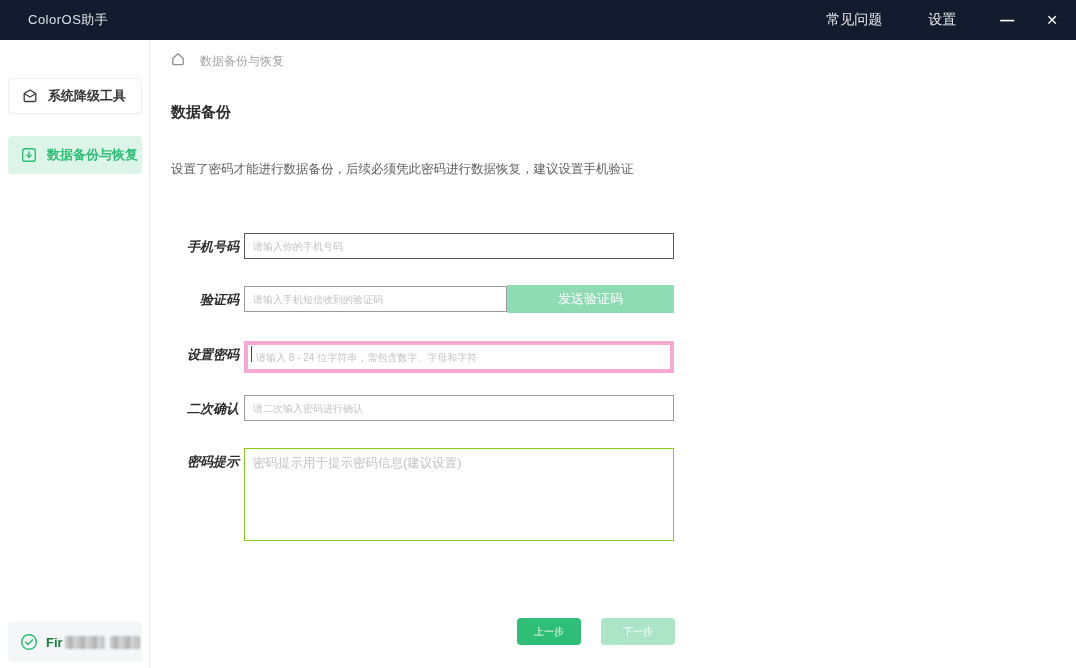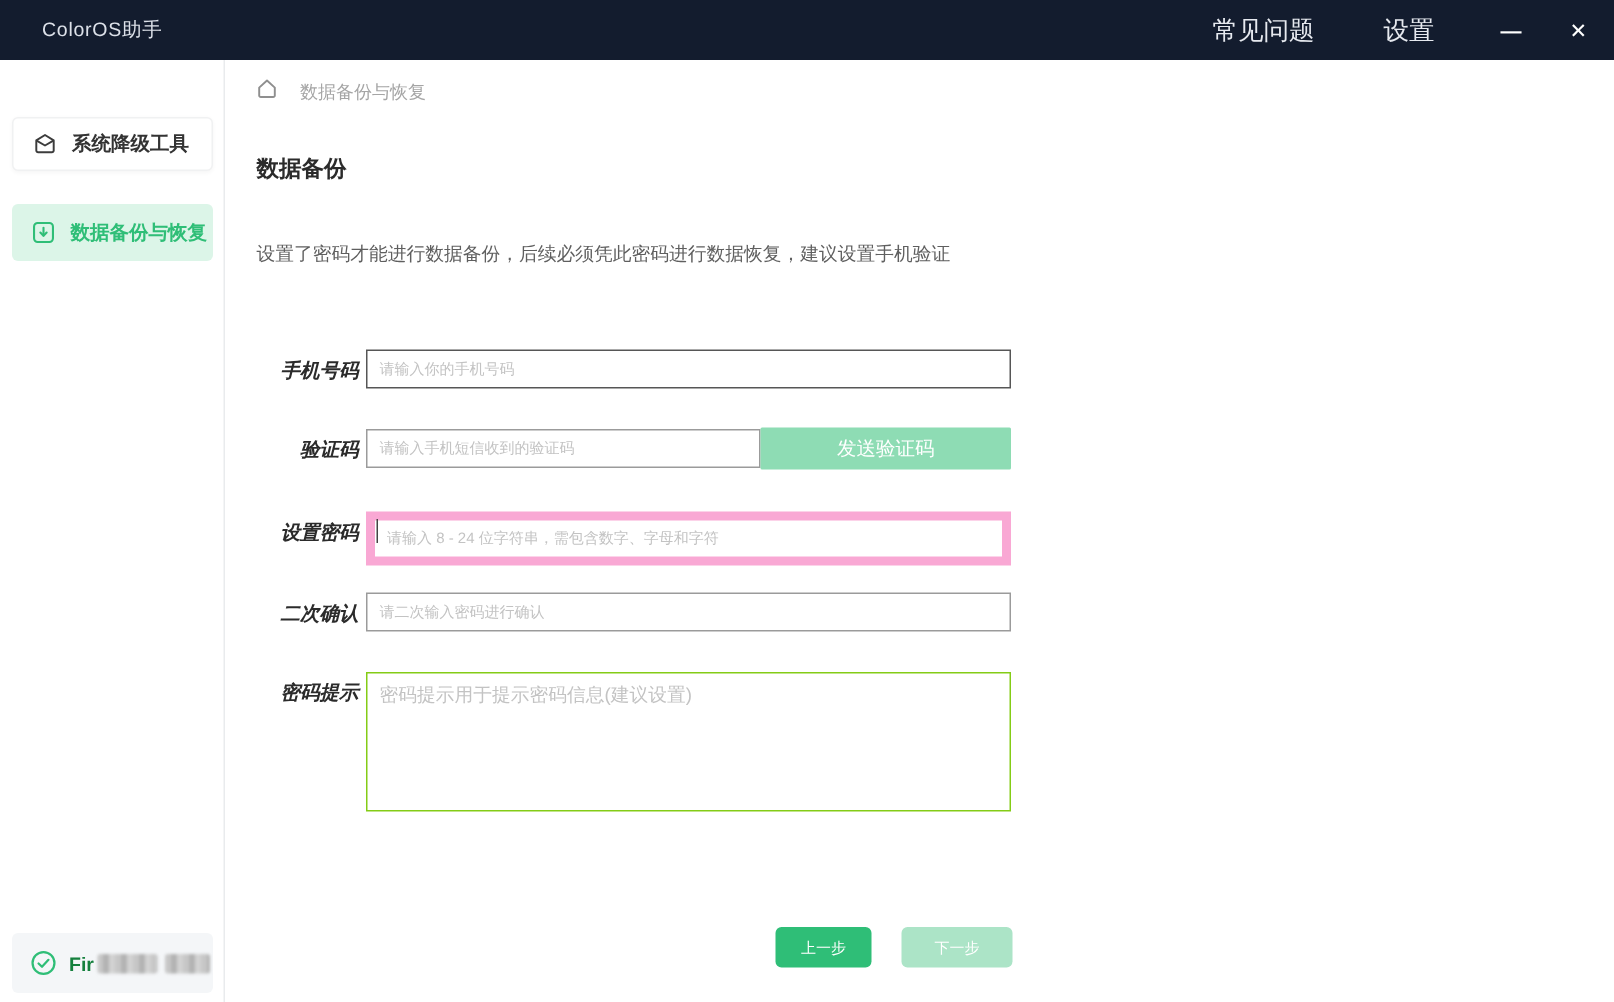--- a/index.html
+++ b/index.html
@@ -8,21 +8,21 @@
 
   .app { position: relative; width: 1076px; height: 668px; }
 
   
   .titlebar {
     height: 40px; background: #131c2e; display: flex; align-items: center;
     color: #e6e9ef;
   }
   .app-title { margin-left: 28px; font-size: 13px; letter-spacing: .5px; color: #dde1e9; }
   .tb-right { margin-left: auto; display: flex; align-items: center; }
-  .tb-link { font-size: 17px; color: #e6e9ef; cursor: default; }
+  .tb-link { font-size: 14px; color: #e6e9ef; cursor: default; }
   .tb-faq { margin-right: 46px; }
   .tb-settings { margin-right: 44px; }
   .tb-min { margin-right: 32px; font-size: 14px; font-weight: bold; color: #fff; line-height: 1; }
   .tb-close { margin-right: 18px; font-size: 14px; color: #fff; line-height: 1; }
 
   
   .body-row { display: flex; height: 628px; }
   .sidebar {
     position: relative; width: 150px; background: #fff;
     border-right: 1px solid #e9ebed; flex: none;
@@ -58,21 +58,21 @@
   .f-label { position: absolute; left: 0; width: 89px; text-align: right;
              font-size: 13px; font-weight: 600; color: #2b2b2b; white-space: nowrap; font-style: italic; }
   .f-input {
     position: absolute; left: 94px; height: 26px; background: #fff;
     padding: 12px 8px; font-size: 10px; color: #333; outline: none;
     font-family: "Liberation Sans", "DejaVu Sans", sans-serif;
   }
   .f-input::placeholder, .f-textarea::placeholder { color: #c3c3c3; opacity: 1; }
   .in-phone   { top: 193px; width: 430px; border: 1px solid #565656; }
   .in-code    { top: 246px; width: 263px; border: 1px solid #9b9b9b; }
-  .in-pass    { top: 301px; width: 430px; border: 6px solid #f9a8d4; }
+  .in-pass    { top: 301px; width: 430px; border: 4px solid #f9a8d4; }
   .in-confirm { top: 355px; width: 430px; border: 1px solid #9b9b9b; }
   .lbl-phone { top: 198px; } .lbl-code { top: 251px; } .lbl-pass { top: 306px; }
   .lbl-confirm { top: 360px; } .lbl-hint { top: 413px; }
   .caret { position: absolute; left: 101px; top: 306px; width: 1px; height: 16px; background: #444; }
 
   .send-code-btn {
     position: absolute; left: 357px; top: 245px; width: 167px; height: 28px;
     background: #8edcb4; color: #fff; border: none; font-size: 13px;
     border-radius: 1px; cursor: pointer;
     font-family: "Liberation Sans", "DejaVu Sans", sans-serif;

